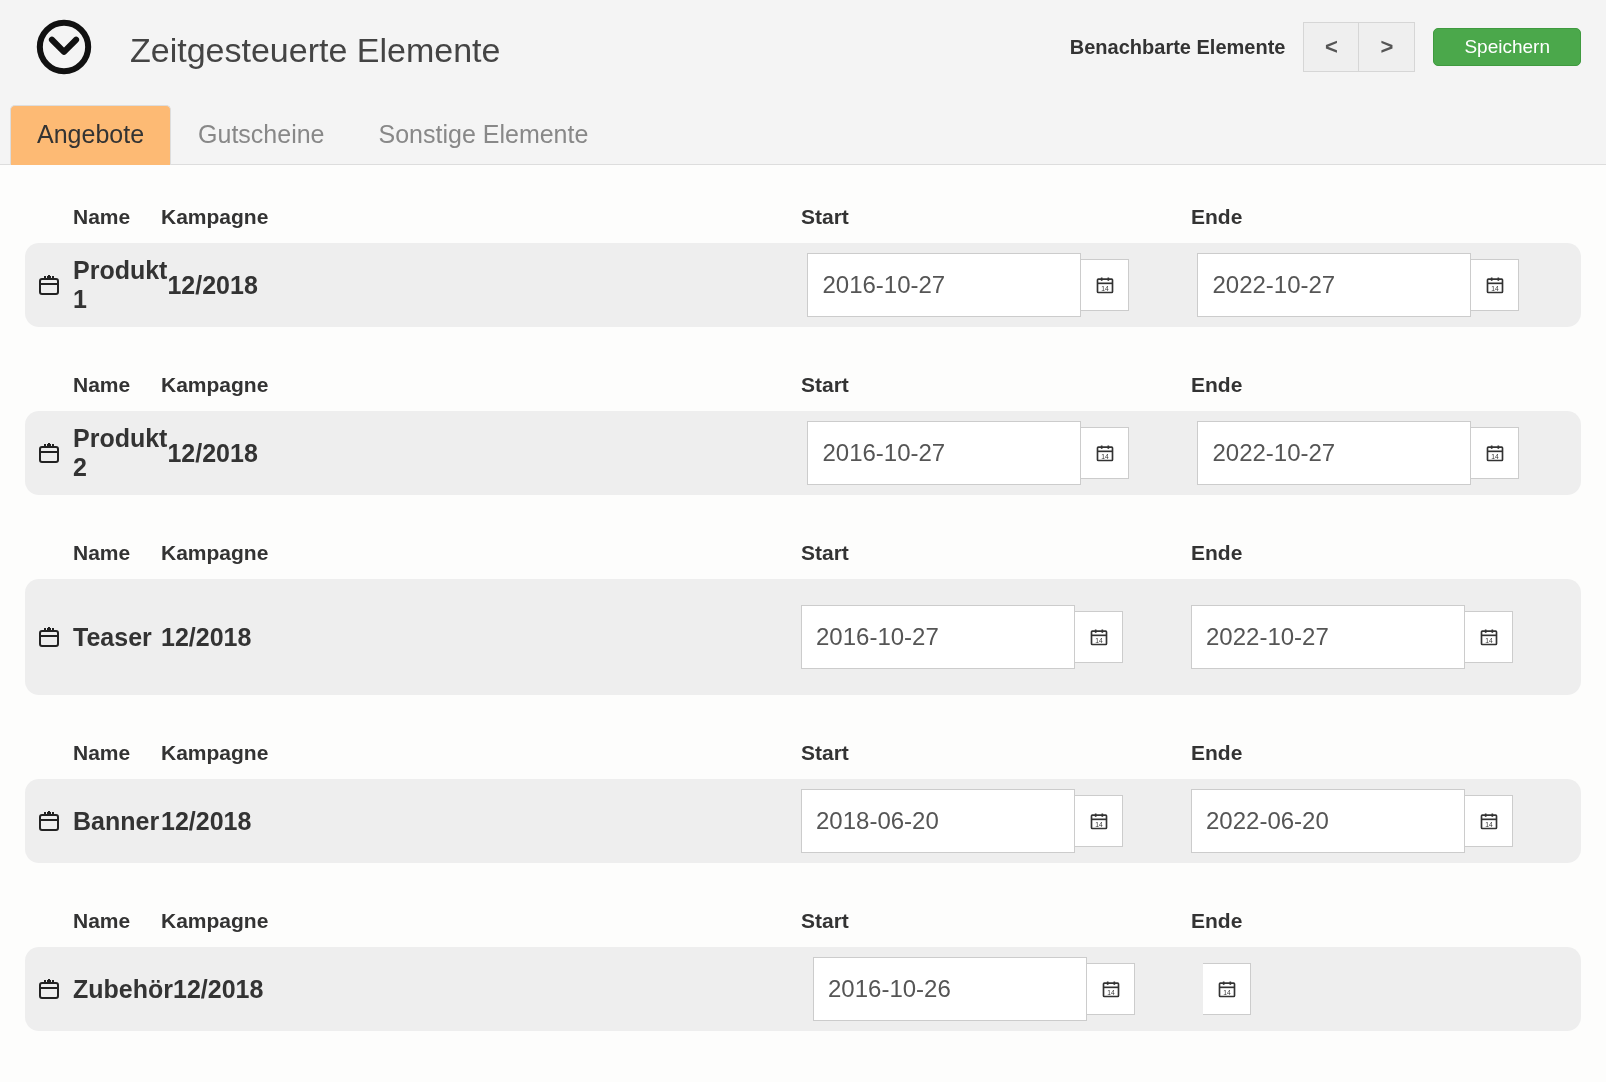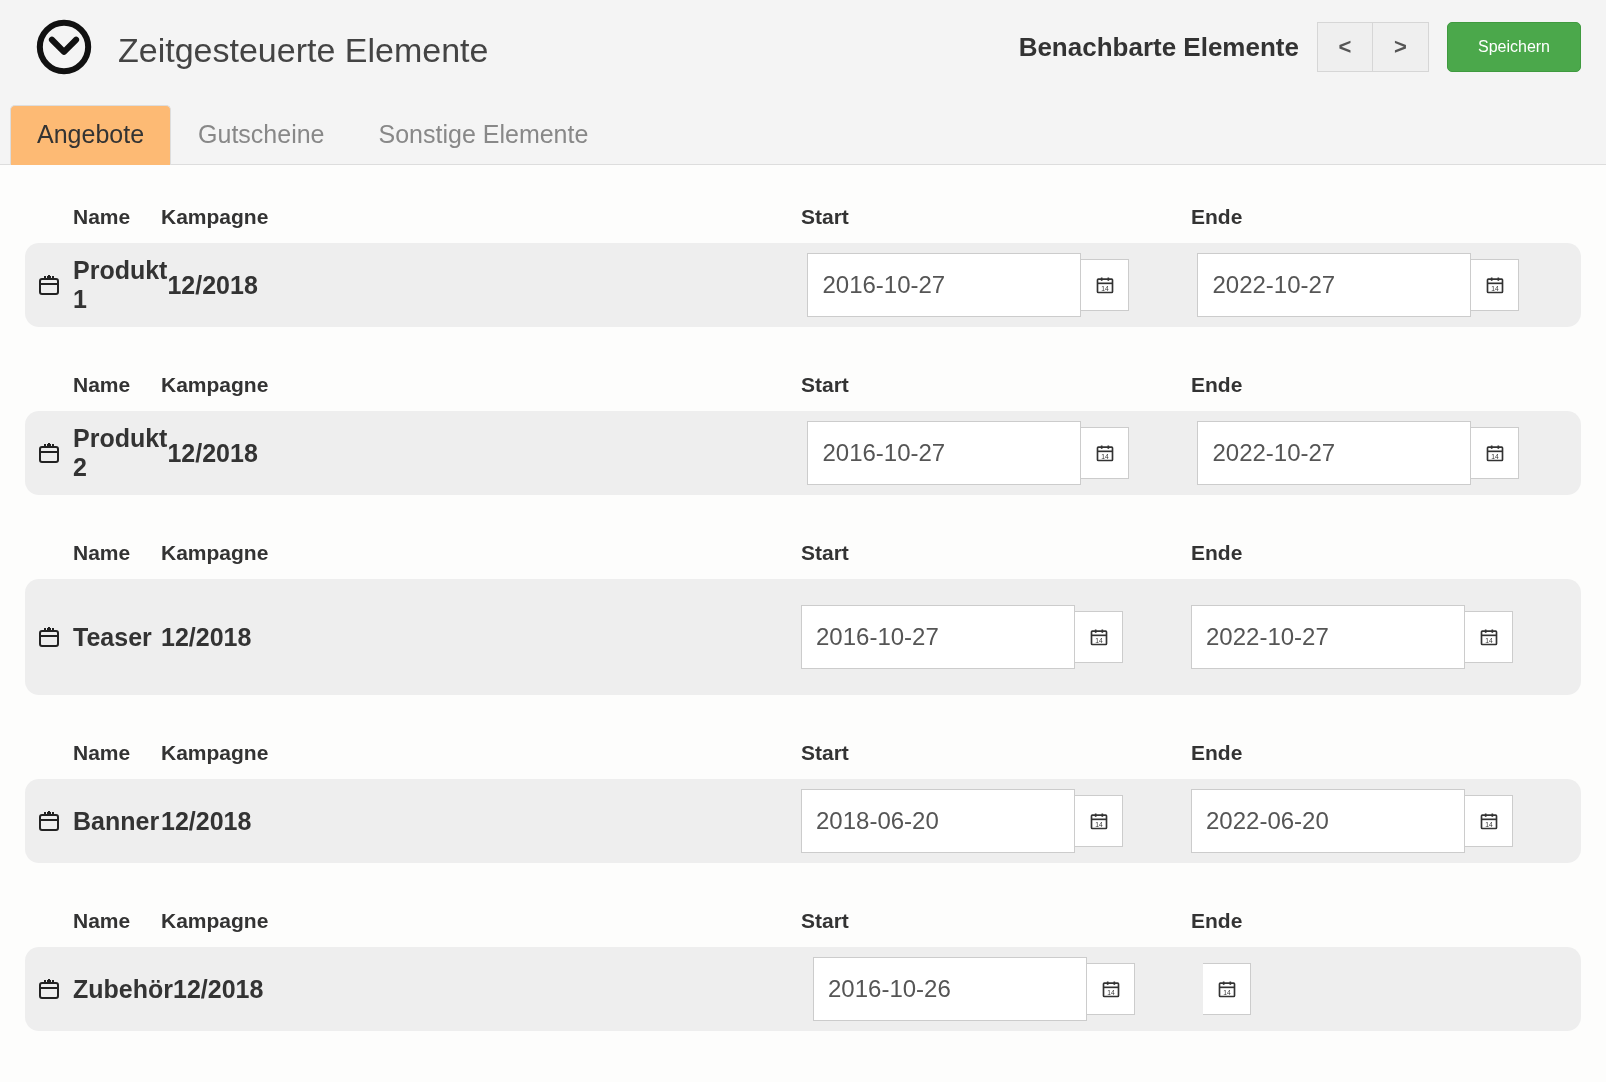--- a/index.html
+++ b/index.html
@@ -17,63 +17,63 @@
     border-bottom: 1px solid #ddd;
   }
   .topbar-row {
     display: flex;
     align-items: center;
     justify-content: space-between;
   }
   .title-wrap {
     display: flex;
     align-items: flex-end;
-    gap: 25px;
+    gap: 37px;
     padding-left: 25px;
   }
   .clock-icon svg { display:block; }
   .page-title {
     font-size: 34px;
     font-weight: 400;
     color: #444;
     margin: 0;
     padding-bottom: 6px;
   }
   .top-actions {
     display: flex;
     align-items: center;
     gap: 18px;
   }
   .neighbor-label {
-    font-size: 26px;
+    font-size: 20px;
     font-weight: 700;
     color: #333;
   }
   .nav-buttons {
     display: flex;
   }
   .nav-btn {
     width: 56px;
     height: 50px;
     background: #efefef;
     border: 1px solid #d6d6d6;
     font-size: 22px;
     font-weight: 700;
     color: #555;
     cursor: pointer;
     display:flex;align-items:center;justify-content:center;
   }
   .nav-btn + .nav-btn { border-left: none; }
   .save-btn {
-    height: 50px;
+    height: 38px;
     padding: 0 30px;
     background: #4ba84b;
     border: 1px solid #3f9a3f;
     color: #fff;
-    font-size: 16px;
+    font-size: 19px;
     font-weight: 400;
     border-radius: 5px;
     cursor: pointer;
   }
   .tabs {
     display: flex;
     gap: 0;
     margin-top: 28px;
   }
   .tab {

